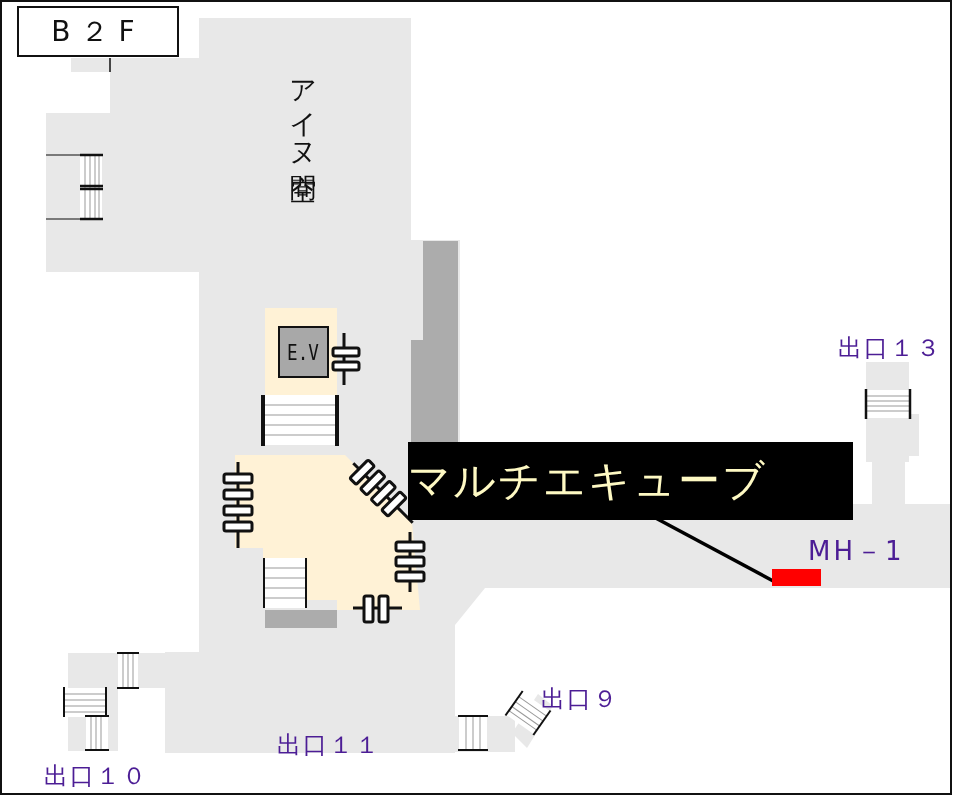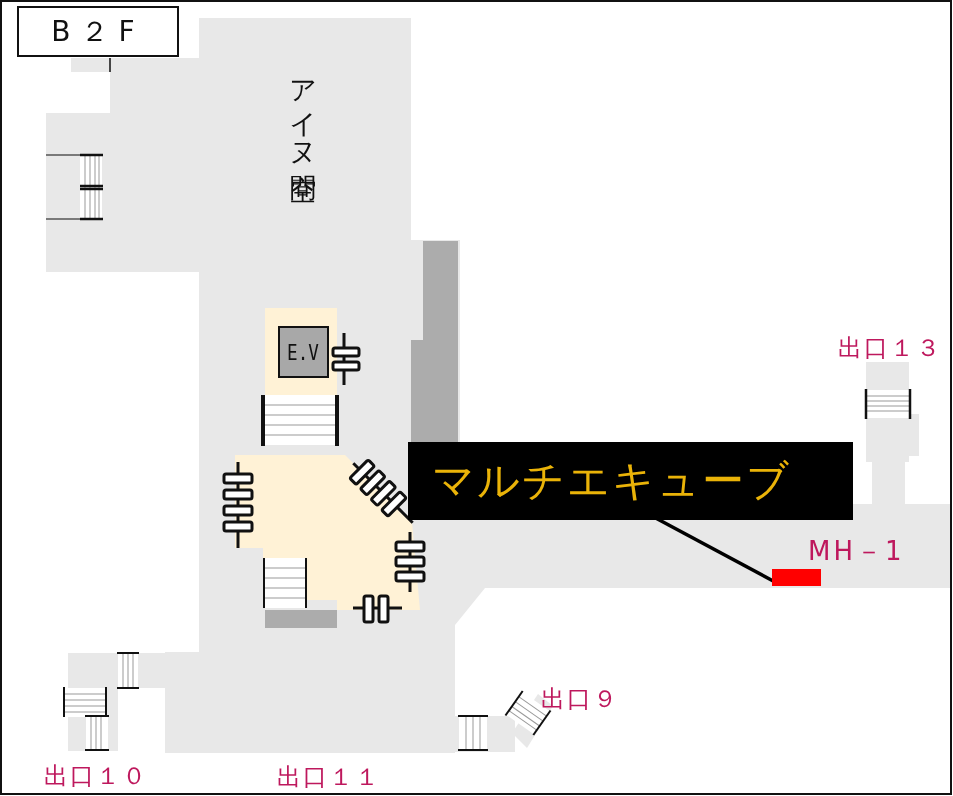--- a/index.html
+++ b/index.html
@@ -1,33 +1,33 @@
 <!DOCTYPE html>
 <html><head>
   <meta charset="utf-8">
   <style>
     html, body { margin: 0; padding: 0; background: #ffffff; }
     body { width: 953px; height: 796px; overflow: hidden; font-family: "DejaVu Sans", sans-serif; }
     .map { position: relative; width: 953px; height: 707px; }
     svg.base { position: absolute; left: 0; top: 0; }
-    .label { position: absolute; color: #be185d; font-family: "DejaVu Sans", sans-serif; white-space: nowrap; line-height: 1; }
+    .label { position: absolute; color: #4c1d95; font-family: "DejaVu Sans", sans-serif; white-space: nowrap; line-height: 1; }
     .floor-box {
       position: absolute; left: 17px; top: 6px; width: 162px; height: 51px;
       border: 2px solid #111; background: #fff; box-sizing: border-box;
       display: flex; align-items: center; justify-content: center;
       font-size: 28px; letter-spacing: 10px; color: #111;
     }
     .vertical-label {
       position: absolute; left: 286px; top: 62px; width: 34px;
       font-size: 27px; line-height: 1.04; text-align: center; color: #111;
     }
     .callout {
       position: absolute; left: 408px; top: 442px; width: 445px; height: 78px;
-      background: #000; color: #eab308; font-size: 42px;
-      display: flex; align-items: center; padding-left: 24px; box-sizing: border-box;
+      background: #000; color: #fef9c3; font-size: 42px;
+      display: flex; align-items: center; box-sizing: border-box;
       letter-spacing: 2px;
     }
     .ev-label {
       position: absolute; left: 279px; top: 327px; width: 48px; height: 50px;
       display: flex; align-items: center; justify-content: center;
       font-family: "DejaVu Sans Mono", monospace; font-size: 22px; color: #111;
       transform: scaleX(0.8);
     }
     .exit { font-size: 24px; letter-spacing: 2px; }
   </style>
@@ -228,15 +228,15 @@
   </div>
 
   <div class="ev-label">E.V</div>
 
   <div class="callout">マルチエキューブ</div>
 
   <div class="label" style="left:808px; top:538px; font-size:26px; letter-spacing:3px;">MH－1</div>
 
   <div class="label exit" style="left:838px; top:336px;">出口１３</div>
   <div class="label exit" style="left:541px; top:687px;">出口９</div>
-  <div class="label exit" style="left:277px; top:765px;">出口１１</div>
+  <div class="label exit" style="left:277px; top:733px;">出口１１</div>
   <div class="label exit" style="left:44px; top:764px;text-align:right;">出口１０</div>
 </div>
 
 </body></html>

